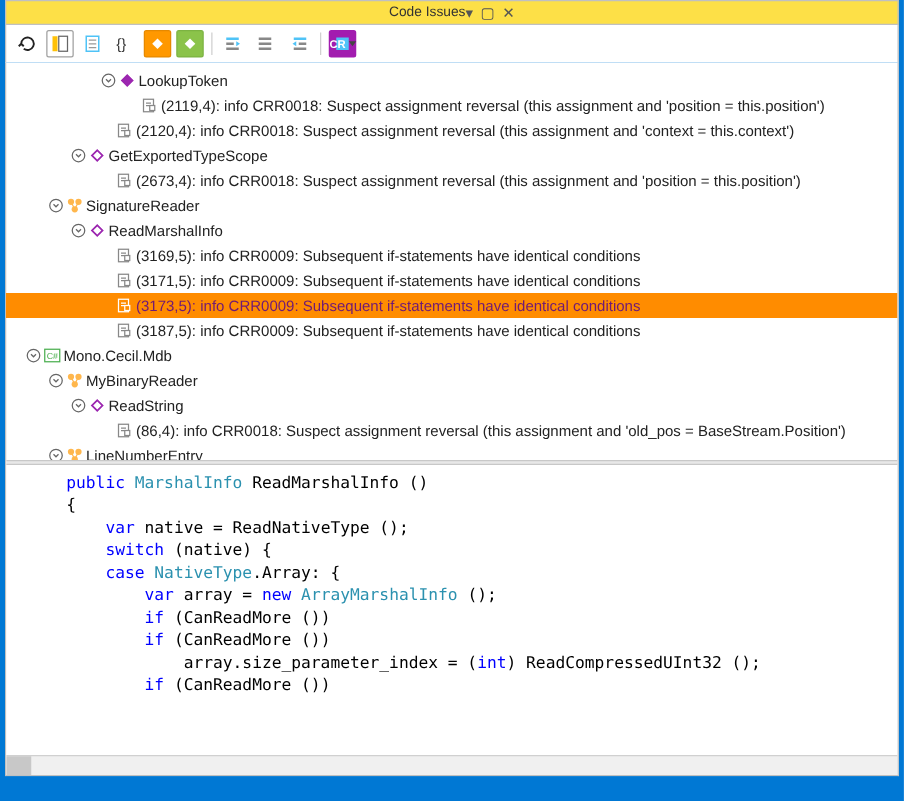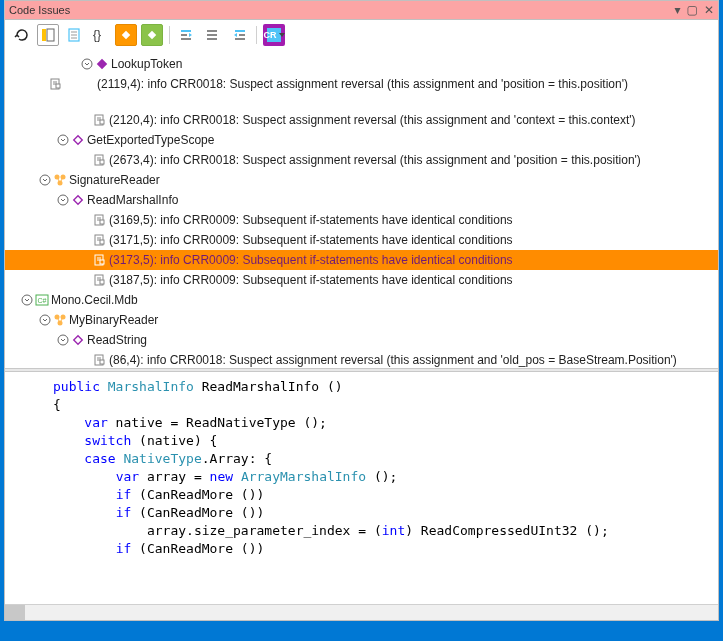--- a/index.html
+++ b/index.html
@@ -1,26 +1,26 @@
 <!DOCTYPE html>
 <html><head>
 <meta charset="utf-8">
 <style>
   * { box-sizing: border-box; margin: 0; padding: 0; }
   body { font-family: "Segoe UI", Tahoma, sans-serif; font-size: 12px; background: #0078d4; width: 723px; height: 641px; overflow: hidden; }
   .outer { background: #0078d4; padding: 0 4px 4px 4px; height: 100%; display: flex; flex-direction: column; }
-  .titlebar { background: #fca5a5; border: 1px solid #c0c0c0; height: 20px; display: flex; align-items: center; padding: 0 4px; justify-content: space-between; }
+  .titlebar { background: #fde047; border: 1px solid #c0c0c0; height: 20px; display: flex; align-items: center; padding: 0 4px; justify-content: center; }
   .titlebar .title { font-size: 11px; color: #333; }
   .titlebar .ctrls { display: flex; gap: 6px; }
   .titlebar .ctrls span { cursor: pointer; font-size: 12px; color: #555; }
   .toolbar { background: #fff; border-left:1px solid #c0c0c0; border-right:1px solid #c0c0c0; height: 30px; display: flex; align-items: center; padding: 0 6px; gap: 4px; }
   .tbtn { width: 22px; height: 22px; display: flex; align-items: center; justify-content: center; border:1px solid transparent; cursor:pointer; border-radius:2px;}
   .tbtn.bordered { border:1px solid #a0a0a0; background:#fff;}
   .tbtn svg { width: 16px; height: 16px; }
-  .tbtn.cr { background:#4fc3f7; border:4px solid #a21caf;}
+  .tbtn.cr { background:#4fc3f7; border:6px solid #a21caf;}
   .main { background:#fff; border:1px solid #c0c0c0; border-top:none; flex:1; display:flex; flex-direction:column; overflow:hidden;}
   .tree { flex: 1.2; overflow:auto; padding: 4px 0; }
   .node { display:flex; align-items:center; height:20px; white-space:nowrap; padding-right:8px;}
   .node .ic { display:inline-flex; align-items:center; justify-content:center; margin-right:2px;}
   .node .txt { color:#222; }
   .issue .txt { color:#222;}
   .issue.selected { background:#ff8c00; }
   .issue.selected .txt { color:#701a75;}
   .splitter { height:4px; background:#e8e8e8; border-top:1px solid #c8c8c8; border-bottom:1px solid #c8c8c8; cursor:row-resize;}
   .code { flex:0.85; overflow:auto; background:#fff; padding:6px 0; font-family: Consolas, monospace; font-size: 13px; line-height: 18px;}
@@ -119,32 +119,32 @@
               <path d="M4 5l2 2 2-2" fill="none" stroke="#666"></path>
             </svg>
           </span>
         <span class="ic">
             <svg width="14" height="14" viewBox="0 0 14 14">
               <rect x="4" y="4" width="6" height="6" class="mth" transform="rotate(45 7 7)" fill="none" stroke="#9c27b0" stroke-width="1.4"></rect>
             </svg>
           </span>
         <span class="txt">LookupToken</span>
       </div>
-      <div class="node issue" style="padding-left:44px;gap:32px;">
+      <div class="node issue" style="padding-left:108px;">
         <span class="ic">
             <svg width="14" height="14" viewBox="0 0 14 14">
               <rect x="2" y="2" width="8" height="10" fill="none" stroke="#888"></rect>
               <line x1="4" y1="5" x2="8" y2="5" stroke="#888"></line>
               <line x1="4" y1="7" x2="8" y2="7" stroke="#888"></line>
               <rect x="7" y="7" width="4" height="4" fill="#fff" stroke="#888"></rect>
             </svg>
           </span>
         <span class="txt">(2119,4): info CRR0018: Suspect assignment reversal (this assignment and 'position = this.position')</span>
       </div>
-      <div class="node issue" style="padding-left:88px;margin-top:16px;">
+      <div class="node issue" style="padding-left:88px;">
         <span class="ic">
             <svg width="14" height="14" viewBox="0 0 14 14">
               <rect x="2" y="2" width="8" height="10" fill="none" stroke="#888"></rect>
               <line x1="4" y1="5" x2="8" y2="5" stroke="#888"></line>
               <line x1="4" y1="7" x2="8" y2="7" stroke="#888"></line>
               <rect x="7" y="7" width="4" height="4" fill="#fff" stroke="#888"></rect>
             </svg>
           </span>
         <span class="txt">(2120,4): info CRR0018: Suspect assignment reversal (this assignment and 'context = this.context')</span>
       </div>

